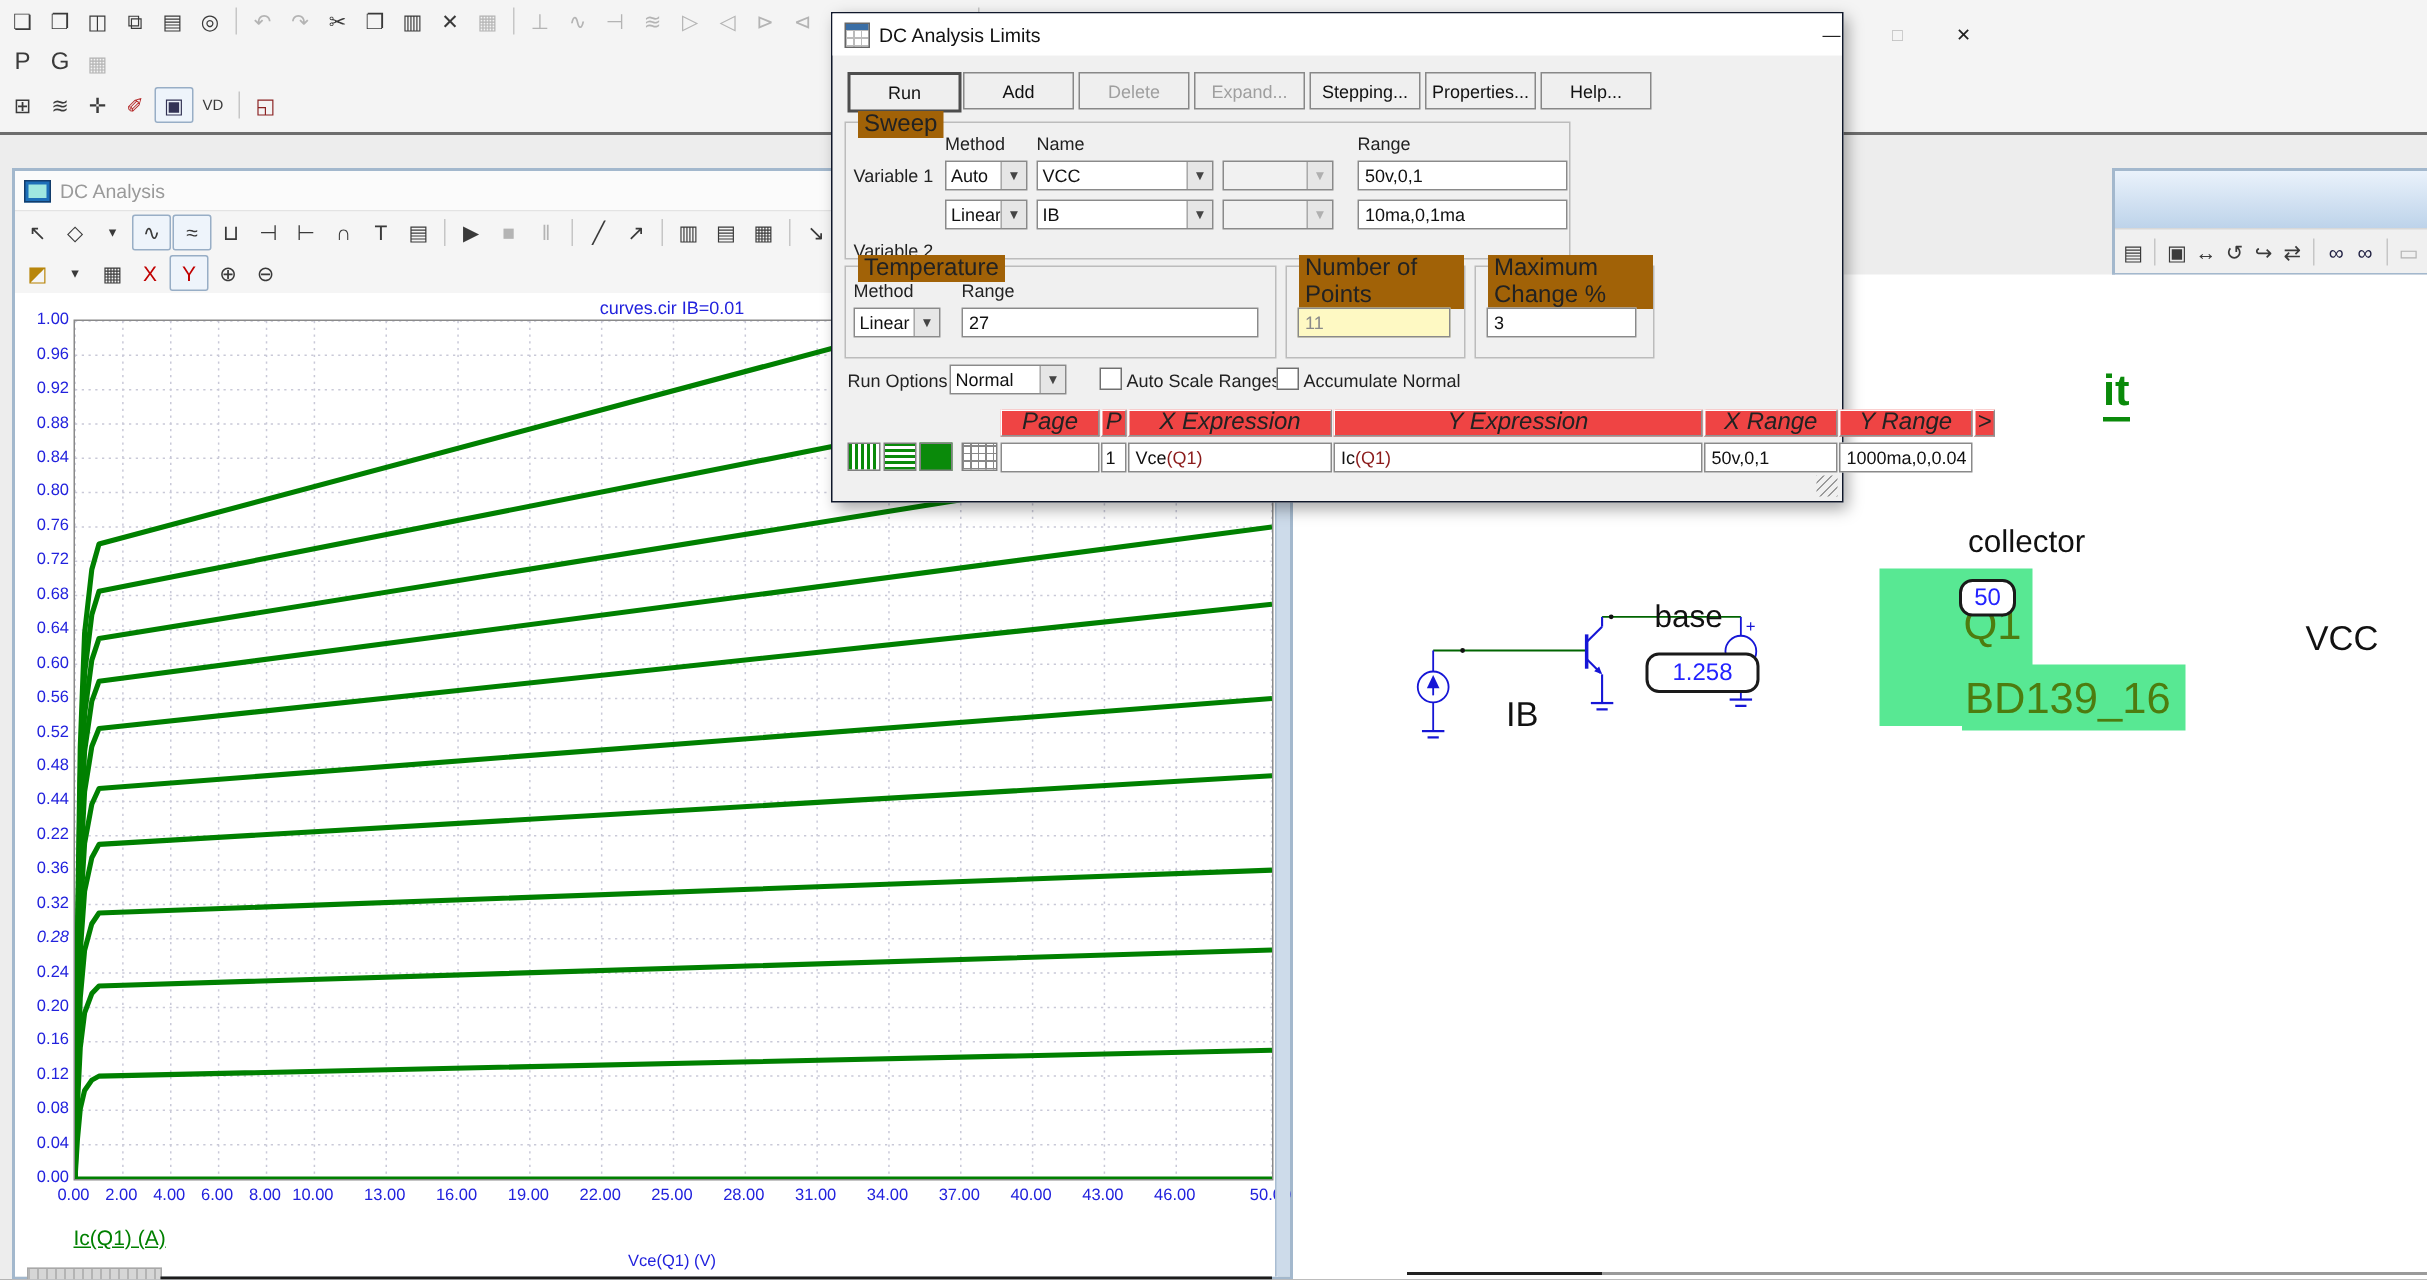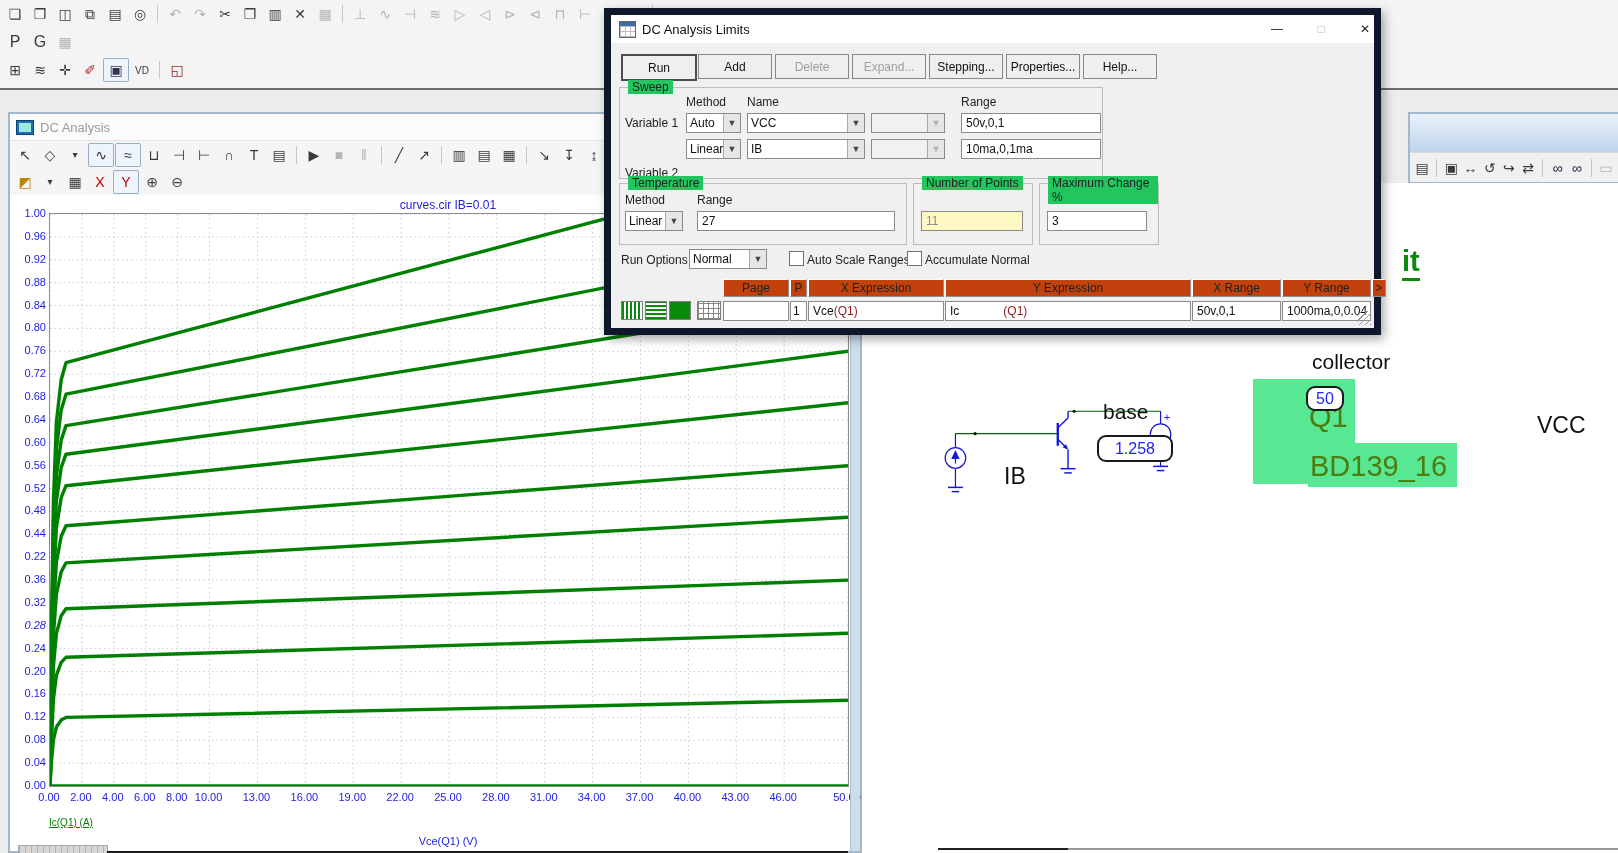--- a/index.html
+++ b/index.html
@@ -22,71 +22,71 @@
   #dc-window{left:8px;top:112px;width:854px;height:741px;z-index:10;}
   #dc-title-text{color:#9a9a9a;}
   .dcicon{width:16px;height:13px;background:#1d6fb8;border:1px solid #123c6b;position:relative;}
   .dcicon:after{content:"";position:absolute;left:2px;top:2px;right:2px;bottom:2px;background:#9fe8e0;}
   #dc-tb1,#dc-tb2{background:#f5f5f5;height:27px;}
   #plot-area{left:0px;top:81px;width:842px;height:656px;background:#fff;}
   #plot-title{left:39px;top:3px;width:798px;text-align:center;font-size:12px;color:#2222dd;}
   #plot-box{left:39px;top:18px;width:798px;height:572px;border:1px solid #8a8a8a;box-sizing:content-box;}
   .ylab{position:absolute;width:34px;text-align:right;font-size:11px;color:#2222dd;line-height:12px;}
   .xlab{position:absolute;width:40px;text-align:center;font-size:11px;color:#2222dd;}
-  #plot-legend{left:39px;top:622px;font-size:10px;color:#008000;text-decoration:underline;}
+  #plot-legend{left:39px;top:622px;font-size:14px;color:#008000;text-decoration:underline;}
   #plot-xlabel{left:39px;top:640px;width:798px;text-align:center;font-size:11px;color:#2222dd;}
   #scroll-corner{left:8px;top:650px;width:88px;height:9px;background:#d6d6d6;border:1px solid #a8a8a8;
     background-image:repeating-linear-gradient(90deg,#b4b4b4 0 1px,transparent 1px 6px);}
   #bottom-strip{left:97px;top:656px;width:741px;height:3px;background:#1c1c1c;}
   #right-strip{right:0px;top:81px;width:9px;height:656px;background:#cddbea;border-left:1px solid #a9bdd2;}
   
   #frag-window{left:1408px;top:112px;width:210px;height:71px;z-index:5;border:2px solid #a3b8cd;border-right:none;
     background:#f0f0f0;box-sizing:border-box;}
   #frag-title{height:38px;background:linear-gradient(#eaf2fb,#bdd3ea);}
   #frag-tb{height:29px;background:#f0f0f0;border-top:1px solid #d8d8d8;}
   
   #canvas{left:862px;top:183px;width:756px;height:670px;background:#fff;z-index:1;}
   #canvas-strip{left:76px;top:665px;width:680px;height:2px;background:linear-gradient(90deg,#222 0 130px,#9a9a9a 130px);}
   .schlabel{position:absolute;color:#111;z-index:3;}
   .nodebox{position:absolute;background:#fff;border:2px solid #1a1a1a;border-radius:9px;
     color:#2323ff;font-size:16px;display:flex;align-items:center;justify-content:center;z-index:4;}
   .hl{position:absolute;background:#58e893;z-index:2;}
   .greentext{color:#4d7c0f;}
   #it-text{font-weight:bold;color:#0a8a0a;border-bottom:3px solid #0a8a0a;z-index:3;}
   
-  #dialog{left:604px;top:8px;width:777px;height:327px;background:#f0f0f0;border:7px solid #0f172a;
+  #dialog{left:554px;top:8px;width:675px;height:327px;background:#f0f0f0;border:1px solid #0f172a;
     box-shadow:3px 4px 10px rgba(0,0,0,.35);z-index:30;box-sizing:border-box;font-size:12px;}
   #dlg-titlebar{height:28px;background:#fff;display:flex;align-items:center;padding-left:8px;gap:6px;font-size:13px;color:#111;}
   .dlgicon{width:15px;height:15px;border:1px solid #666;
     background-image:linear-gradient(#3a6ea5 0 4px,transparent 4px),
       repeating-linear-gradient(0deg,#bbb 0 1px,transparent 1px 5px),
       repeating-linear-gradient(90deg,#bbb 0 1px,#fff 1px 5px);}
   .winbtn{position:absolute;top:4px;width:28px;height:20px;display:flex;align-items:center;justify-content:center;
     font-size:12px;color:#333;}
   .btn{position:absolute;height:23px;background:#efefef;border:1px solid #888;font-size:12px;
     display:flex;align-items:center;justify-content:center;color:#111;}
   .btn.default{border:2px solid #4d4d4d;}
   .btn.dis{color:#9f9f9f;}
   .groupbox{position:absolute;border:1px solid #bcbcbc;}
-  .grouplabel{position:absolute;top:-8px;left:8px;background:#22c55e;padding:0 4px;font-size:12px;color:#222;}
+  .grouplabel{position:absolute;top:-8px;left:8px;background:#a16207;padding:0 4px;font-size:16px;color:#222;}
   .field{position:absolute;background:#fff;border:1px solid #8a8a8a;display:flex;align-items:center;
     padding:0 4px;font-size:12px;height:20px;box-sizing:border-box;color:#111;}
   .field.dis{background:#fef9c3;color:#8a8a8a;}
   .select{position:absolute;height:20px;background:#fff;border:1px solid #8a8a8a;display:flex;align-items:center;
     box-sizing:border-box;font-size:12px;color:#111;}
   .select .sval{flex:1;padding:0 3px;overflow:hidden;white-space:nowrap;}
   .select .dd{width:16px;height:100%;background:#e6e6e6;border-left:1px solid #aaa;display:flex;
     align-items:center;justify-content:center;font-size:9px;color:#444;}
   .select.dis{background:#f1f1f1;}
   .select.dis .dd{color:#b0b0b0;}
   .lbl{position:absolute;font-size:12px;color:#222;}
   .cb{position:absolute;width:13px;height:13px;background:#fff;border:1px solid #707070;}
-  .hdrcell{position:absolute;height:18px;background:#c2410c;border:1px solid;
+  .hdrcell{position:absolute;height:18px;background:#ef4444;border:1px solid;
     border-color:#fdfdfd #909090 #909090 #fdfdfd;display:flex;align-items:center;justify-content:center;
-    font-size:12px;box-sizing:border-box;}
+    font-size:16px;box-sizing:border-box;font-style:italic;}
   .patbox{position:absolute;width:22px;height:19px;border:1px solid #808080;box-sizing:border-box;}
   .pat-v{background:repeating-linear-gradient(90deg,#0a8a0a 0 2px,#fff 2px 4px);}
   .pat-h{background:repeating-linear-gradient(0deg,#0a8a0a 0 2px,#fff 2px 4px);}
   .pat-s{background:#0a8a0a;}
   .pat-g{background:#fff;background-image:repeating-linear-gradient(0deg,#888 0 1px,transparent 1px 5px),
     repeating-linear-gradient(90deg,#888 0 1px,transparent 1px 5px);}
   .grip{position:absolute;right:3px;bottom:3px;width:14px;height:14px;
     background:repeating-linear-gradient(135deg,transparent 0 3px,#9a9a9a 3px 4px);}
   .redtxt{color:#8b1a1a;}
 </style>
@@ -481,21 +481,21 @@
     <div class="patbox pat-h" style="left:34px;top:286px;"></div>
     <div class="patbox pat-s" style="left:58px;top:286px;"></div>
     <div class="patbox pat-g" style="left:86px;top:286px;width:24px;"></div>
 
     <div class="field" style="left:112px;top:286px;width:66px;"></div>
     <div class="field" style="left:179px;top:286px;width:17px;padding:0 2px;">1</div>
     <div class="field" style="left:197px;top:286px;width:136px;">
       <span>Vce</span>
         <span class="redtxt">(Q1)</span>
     </div>
-    <div class="field" style="left:334px;top:286px;width:246px;gap:44px;">
+    <div class="field" style="left:334px;top:286px;width:246px;">
       <span>Ic</span>
         <span class="redtxt">(Q1)</span>
     </div>
     <div class="field" style="left:581px;top:286px;width:89px;">50v,0,1</div>
     <div class="field" style="left:671px;top:286px;width:89px;">1000ma,0,0.04</div>
 
     <div class="grip"></div>
   </div>
 
 </div>

